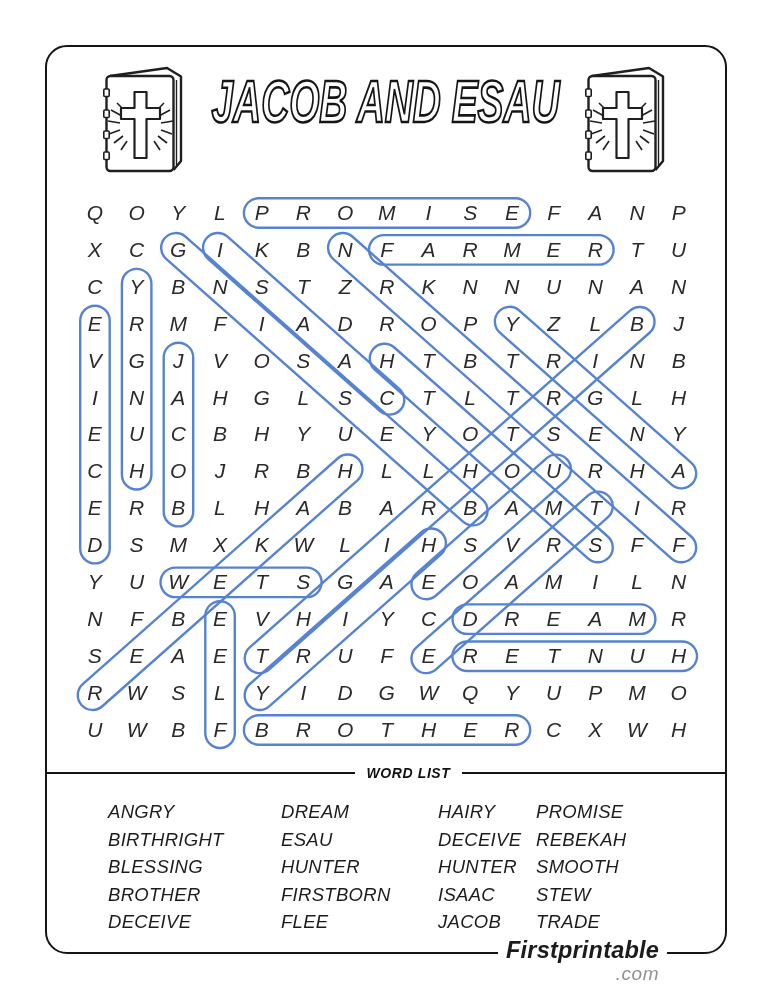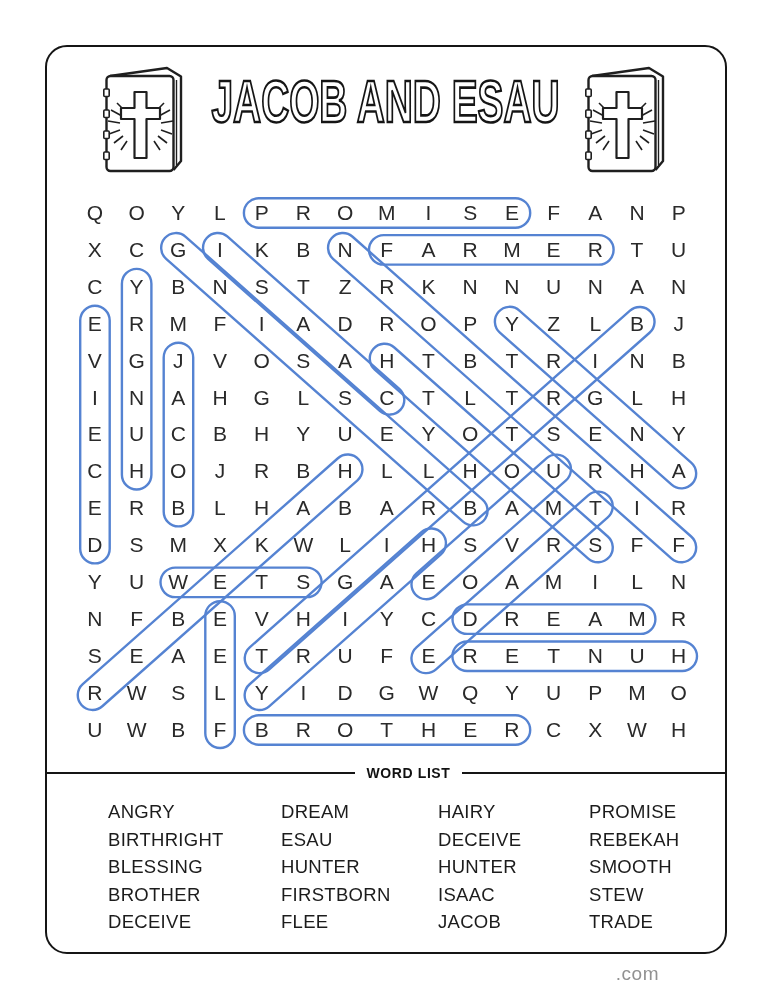--- a/index.html
+++ b/index.html
@@ -1,17 +1,17 @@
 <!DOCTYPE html>
 <html><head>
 <meta charset="utf-8">
 <style>
   html,body{margin:0;padding:0;background:#ffffff;}
   .sheet{position:relative;width:740px;height:1000px;background:#ffffff;overflow:hidden;
-         font-family:"Liberation Sans",sans-serif;color:#1c1c1c;}
+         font-family:"Liberation Sans",sans-serif;color:#1c1c1c;font-style:italic;}
   .box{position:absolute;left:45px;top:45px;width:678px;height:905px;
        border:2.5px solid #151515;border-radius:22px;}
   .book{position:absolute;width:95px;height:112px;}
   .book-left{left:97px;top:64px;}
   .book-right{left:579px;top:64px;}
   .title-svg{position:absolute;left:163px;top:76px;width:445px;height:58px;}
   .title-svg text{font-family:"Liberation Sans",sans-serif;font-weight:bold;}
   .subtitle{position:absolute;left:45px;top:140px;width:681px;display:flex;
             align-items:center;justify-content:center;gap:15px;}
   .subtitle .txt{font-size:21px;letter-spacing:1px;color:#151515;}
@@ -356,23 +356,24 @@
         <div class="wl-item">FIRSTBORN</div>
         <div class="wl-item">FLEE</div>
       </div>
       <div class="wl-col" style="left: 438px;">
         <div class="wl-item">HAIRY</div>
         <div class="wl-item">DECEIVE</div>
         <div class="wl-item">HUNTER</div>
         <div class="wl-item">ISAAC</div>
         <div class="wl-item">JACOB</div>
       </div>
-      <div class="wl-col" style="left: 589px;">
+      <div class="wl-col" style="left: 536px;">
         <div class="wl-item">PROMISE</div>
         <div class="wl-item">REBEKAH</div>
         <div class="wl-item">SMOOTH</div>
         <div class="wl-item">STEW</div>
         <div class="wl-item">TRADE</div>
       </div>
     </div>
 
+  <div class="brand">Firstprintable</div>
   <div class="brand-domain">.com</div>
 </div>
 
 </body></html>

